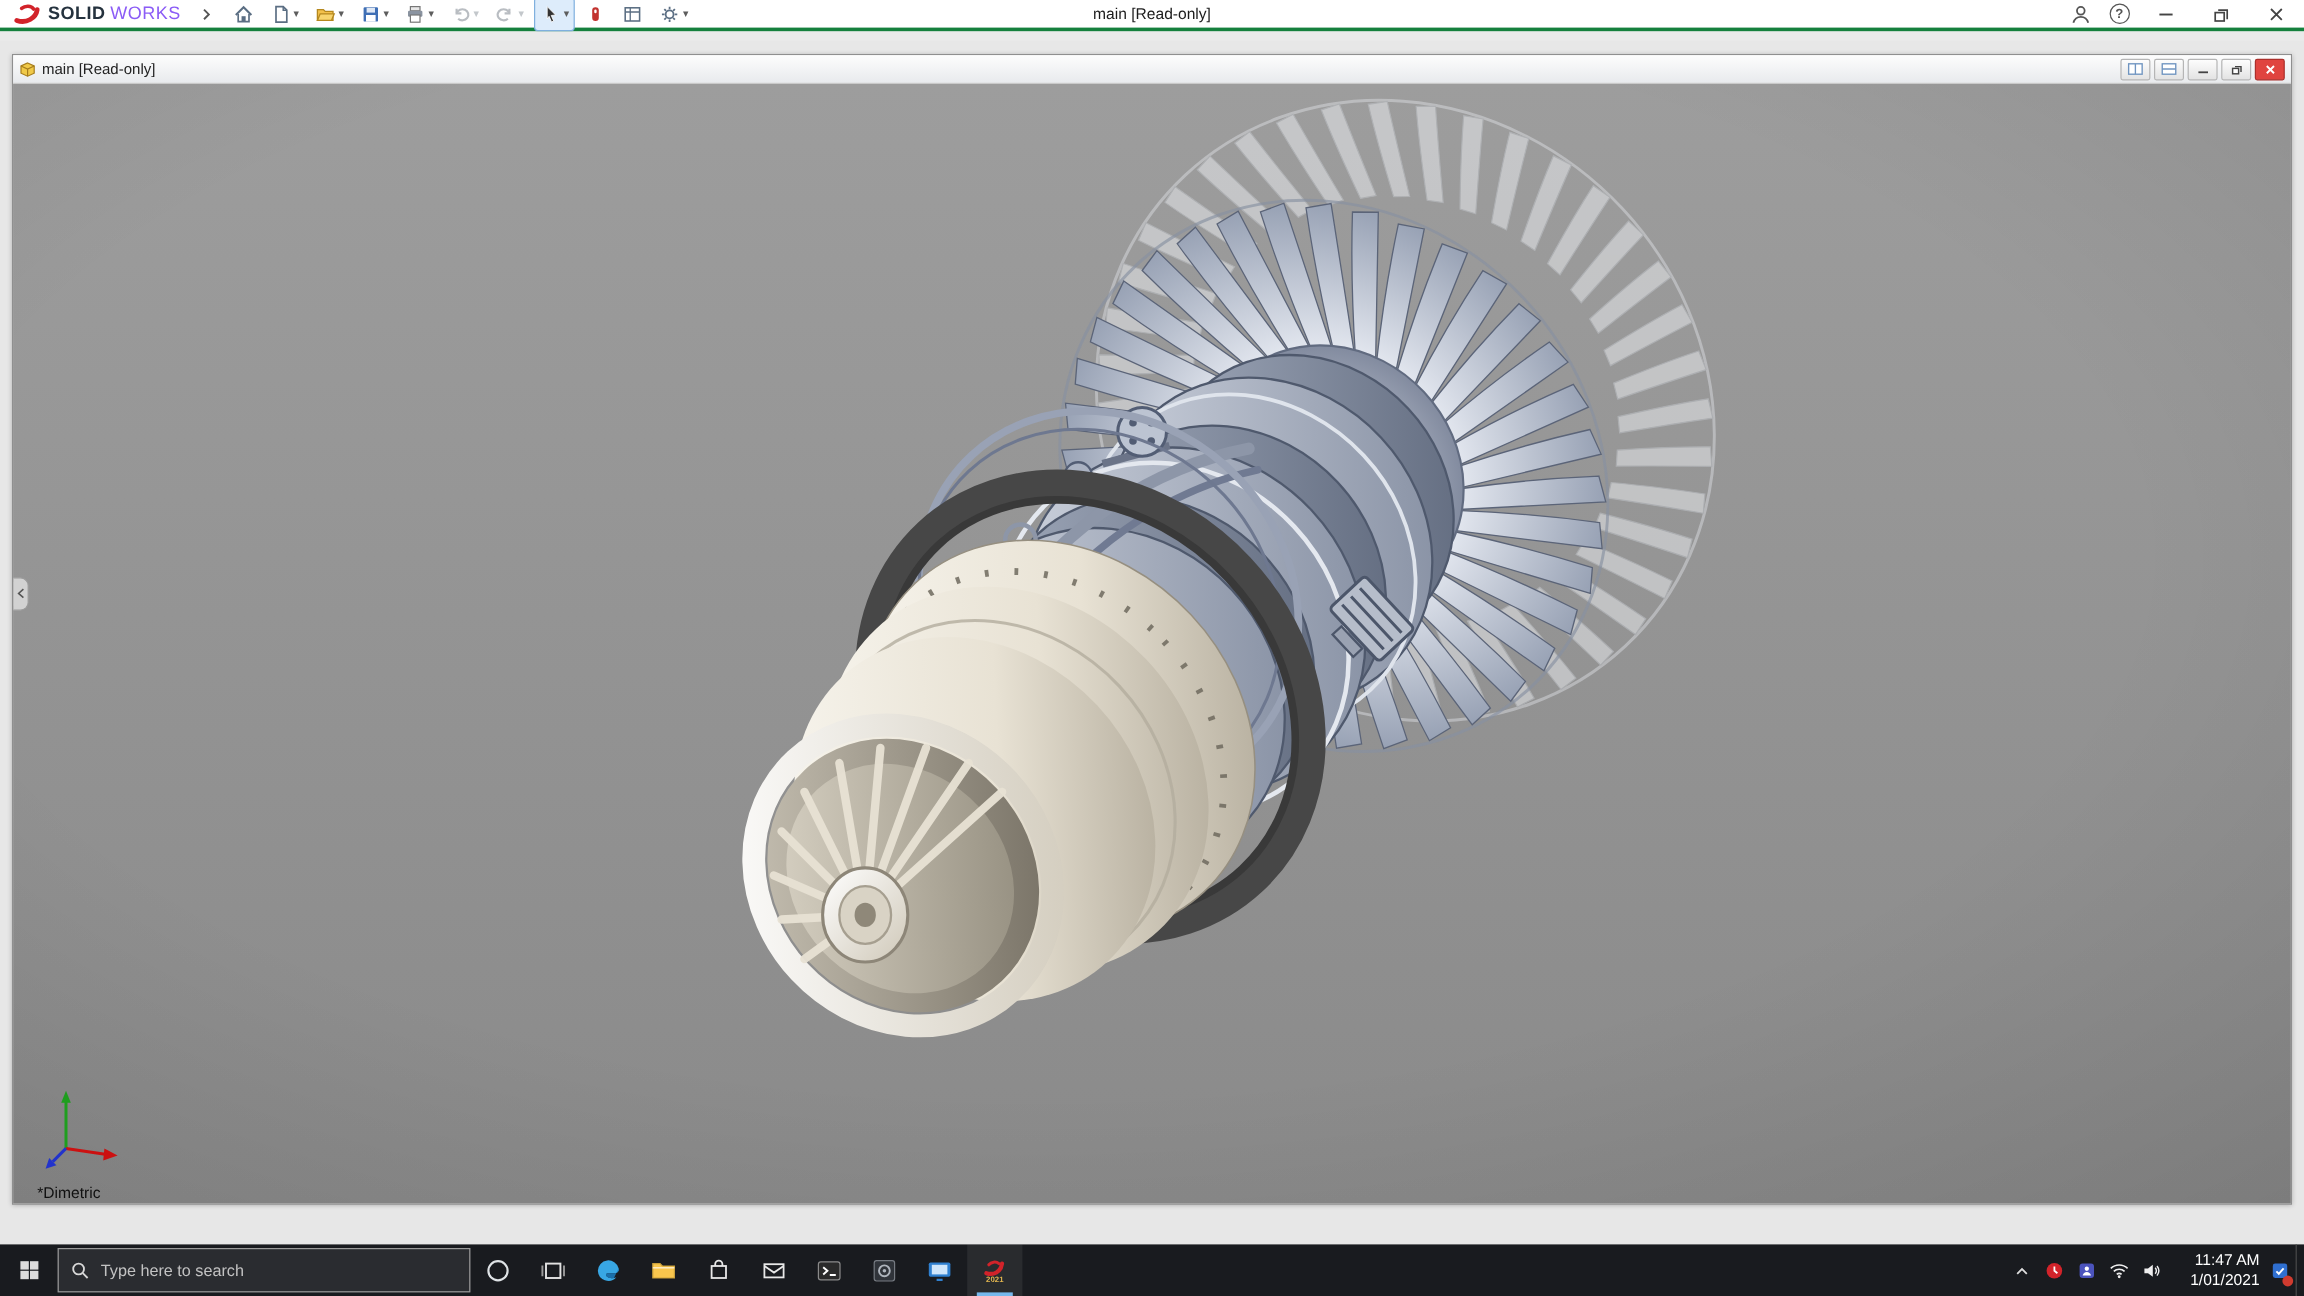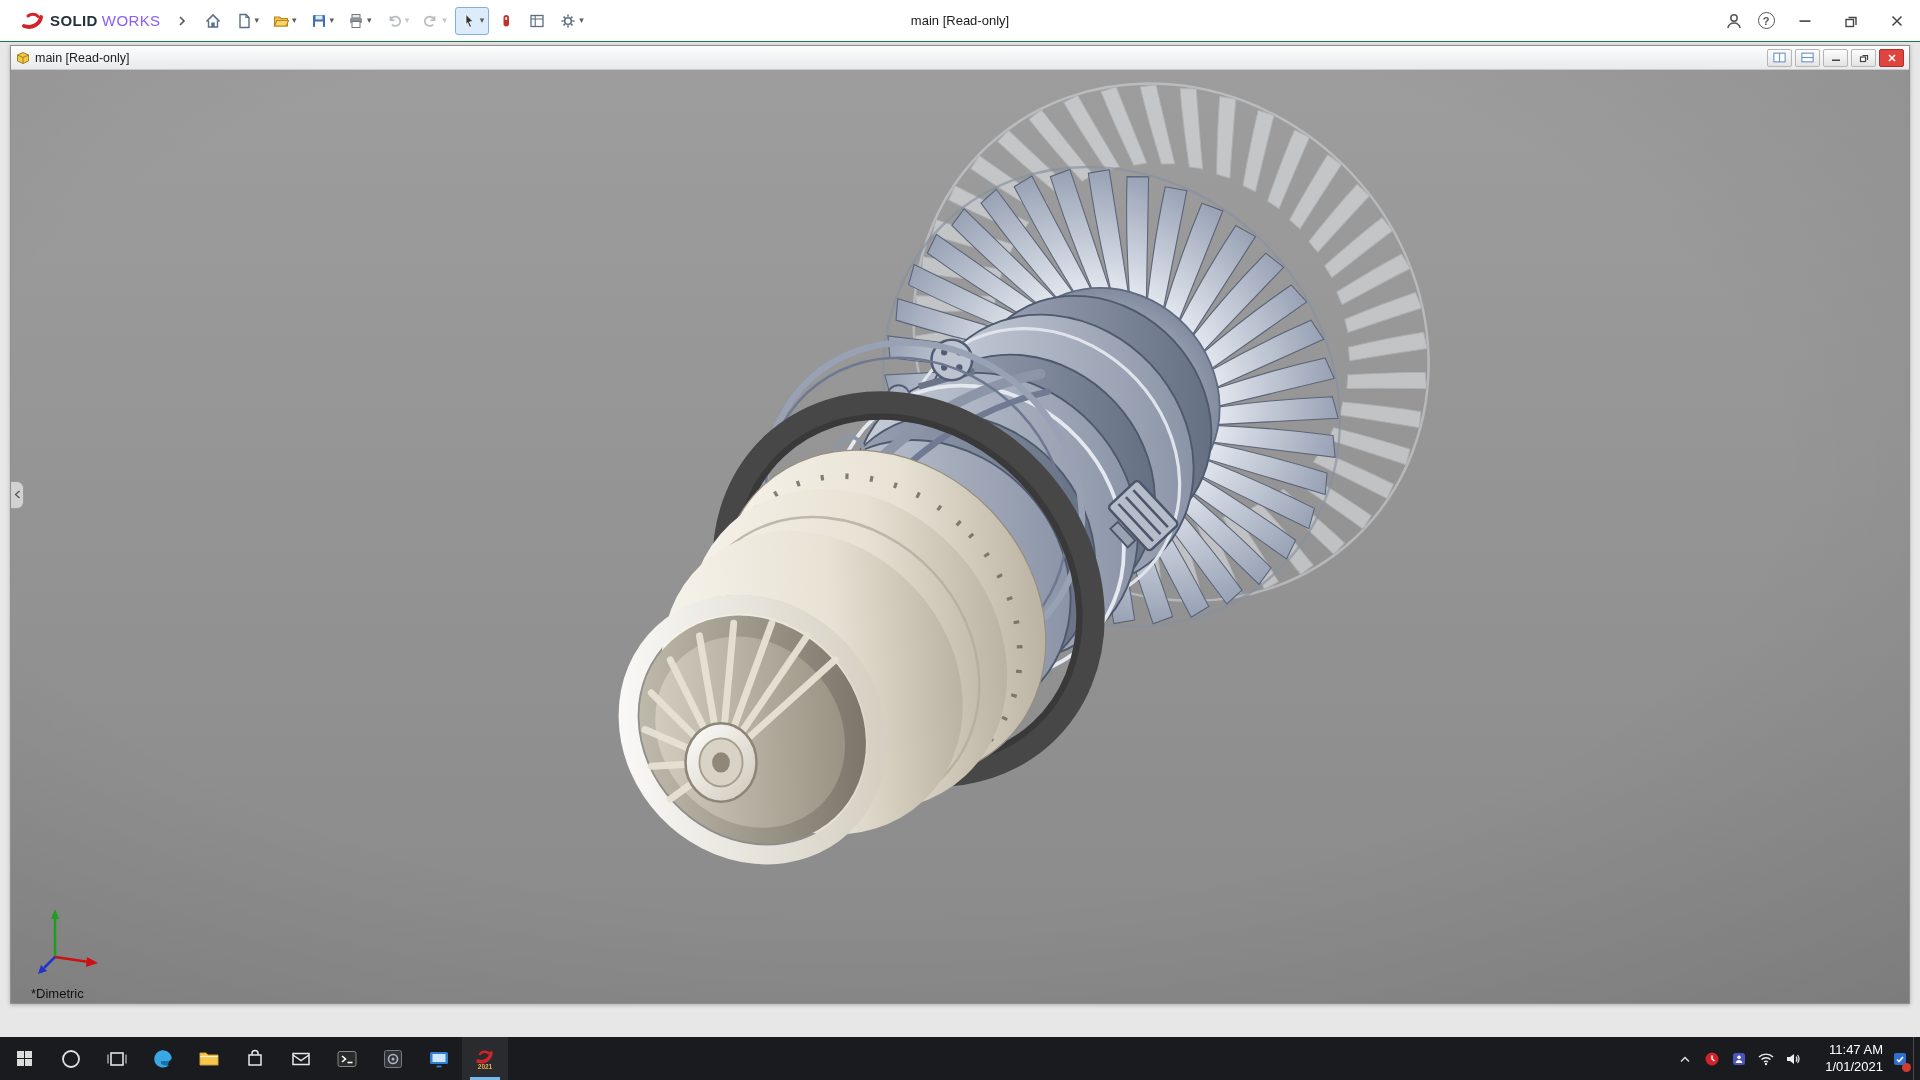--- a/index.html
+++ b/index.html
@@ -1,20 +1,20 @@
 <!DOCTYPE html>
 <html><head>
 <meta charset="utf-8">
 <style>
   *{margin:0;padding:0;box-sizing:border-box}
   body{font-family:"Liberation Sans",sans-serif;background:#000;width:1920px;height:1080px}
   .screen{position:relative;width:1920px;height:1080px;overflow:hidden;background:#eaeaea}
 
   
-  .titlebar{position:absolute;top:0;left:0;right:0;height:42px;background:#ffffff;border-bottom:1px solid #15803d;display:flex;align-items:center;padding-left:20px;z-index:5}
+  .titlebar{position:absolute;top:0;left:0;right:0;height:26px;background:#ffffff;border-bottom:3px solid #15803d;display:flex;align-items:center;padding-left:10px;z-index:5}
   .brand{display:flex;align-items:center;gap:4px}
   .brand-bold{font-weight:bold;color:#25323e;font-size:15px;letter-spacing:.4px}
   .brand-light{color:#8b5cf6;font-size:15px;letter-spacing:.4px}
   .expander{margin:0 12px 0 16px;display:flex}
   .toolbar{display:flex;align-items:center;gap:3px}
   .tb-btn{display:flex;align-items:center;height:28px;padding:0 4px;background:transparent;border:1px solid transparent;border-radius:3px}
   .tb-btn.active{background:#ddecfb;border-color:#7fb0de}
   .chev{font-size:9px;color:#5d5d5d;margin-left:2px;line-height:1}
   .tb-btn.disabled .chev{color:#c3c7cb}
   .title-center{position:absolute;left:50%;transform:translateX(-50%);font-size:13px;color:#1c1c1c;white-space:nowrap}
@@ -456,20 +456,27 @@
 
   <footer class="taskbar">
     <span class="tb-start">
       <svg width="17" height="17" viewBox="0 0 17 17">
         <rect x="1" y="1" width="7" height="7" fill="#dcdcdc"></rect>
           <rect x="9" y="1" width="7" height="7" fill="#dcdcdc"></rect>
         <rect x="1" y="9" width="7" height="7" fill="#dcdcdc"></rect>
           <rect x="9" y="9" width="7" height="7" fill="#dcdcdc"></rect>
       </svg>
     </span>
+    <div class="search-box">
+      <svg width="16" height="16" viewBox="0 0 16 16">
+        <circle cx="6.5" cy="6.5" r="4.5" fill="none" stroke="#d8d8d8" stroke-width="1.5"></circle>
+        <line x1="10" y1="10" x2="14" y2="14" stroke="#d8d8d8" stroke-width="1.5"></line>
+      </svg>
+      <input class="search-input" type="text" placeholder="Type here to search" style="">
+    </div>
     <span class="task-icon">
       <svg width="24" height="24" viewBox="0 0 24 24">
           <circle cx="12" cy="12" r="8" fill="none" stroke="#dfe3e6" stroke-width="1.8"></circle>
         </svg>
     </span>
     <span class="task-icon">
       <svg width="24" height="24" viewBox="0 0 24 24">
         <rect x="6" y="6" width="12" height="12" fill="none" stroke="#e2e2e2" stroke-width="1.6"></rect>
         <path d="M3 7.5v9M21 7.5v9" stroke="#9a9a9a" stroke-width="1.6"></path>
       </svg>

